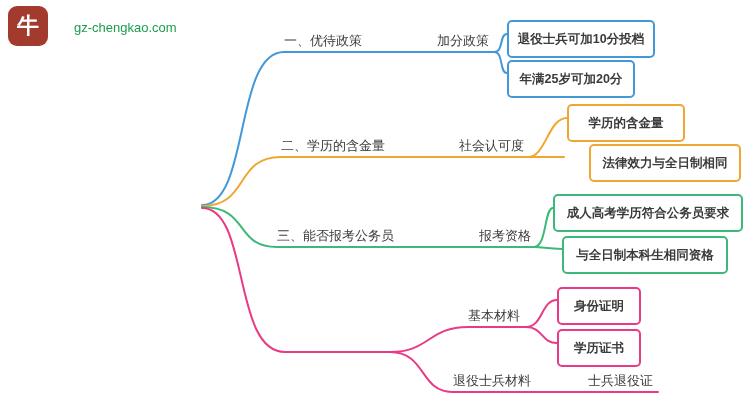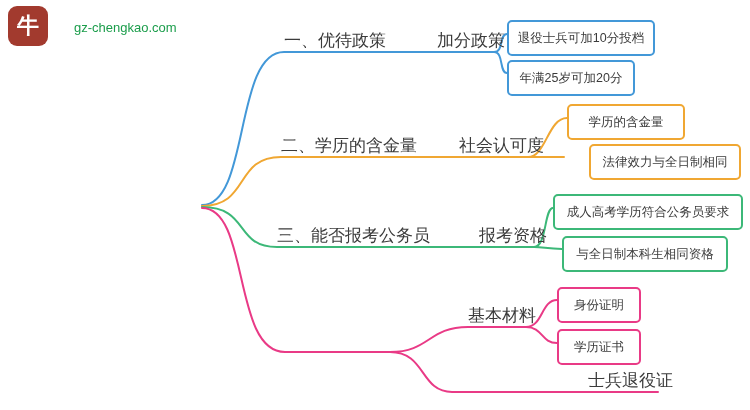--- a/index.html
+++ b/index.html
@@ -13,31 +13,31 @@
   .canvas { position:absolute; inset:0; width:750px; height:410px; }
   svg.connectors { position:absolute; left:0; top:0; }
   svg.connectors path { fill:none; stroke-width:2; stroke-linecap:round; }
   .stroke-blue   { stroke:#4398d8; }
   .stroke-orange { stroke:#f0a732; }
   .stroke-green  { stroke:#3cb878; }
   .stroke-pink   { stroke:#e93a86; }
 
   .node {
     position:absolute; height:18px; line-height:18px;
-    font-size:17px; color:#3b3b3b; white-space:nowrap;
+    font-size:13px; color:#3b3b3b; white-space:nowrap;
   }
   .root-label {
     position:absolute; left:7px; top:196px;
     font-size:13px; font-weight:bold; color:#a3309f; white-space:nowrap;
   }
   .leaf {
-    position:absolute; height:36px;
+    position:absolute; height:20px;
     border:2px solid #999; border-radius:5px; background:#fff;
     display:flex; align-items:center; justify-content:center;
-    font-size:12.5px; color:#3b3b3b; white-space:nowrap; padding:8px 4px;
+    font-size:12.5px; color:#3b3b3b; white-space:nowrap; padding:17px 4px;font-weight:bold;
   }
   .leaf.blue   { border-color:#4398d8; }
   .leaf.orange { border-color:#f0a732; }
   .leaf.green  { border-color:#3cb878; }
   .leaf.pink   { border-color:#e93a86; }
 
   .logo { position:absolute; left:8px; top:6px; display:flex; gap:7px; align-items:center; }
   .logo-icon {
     width:40px; height:40px; border-radius:9px;
     background:#a23a2e; color:#fff;
@@ -79,15 +79,16 @@
   <div class="leaf orange" style="left:589px;top:144px;width:152px">法律效力与全日制相同</div>
 
   <div class="node" style="left:277px;top:227px">三、能否报考公务员</div>
   <div class="node" style="left:479px;top:227px">报考资格</div>
   <div class="leaf green" style="left:553px;top:194px;width:190px">成人高考学历符合公务员要求</div>
   <div class="leaf green" style="left:562px;top:236px;width:166px">与全日制本科生相同资格</div>
 
   <div class="node" style="left:468px;top:307px">基本材料</div>
   <div class="leaf pink" style="left:557px;top:287px;width:84px">身份证明</div>
   <div class="leaf pink" style="left:557px;top:329px;width:84px">学历证书</div>
+  <div class="node" style="left:453px;top:372px">退役士兵材料</div>
   <div class="node" style="left:588px;top:372px">士兵退役证</div>
 
 </div>
 
 </body></html>

